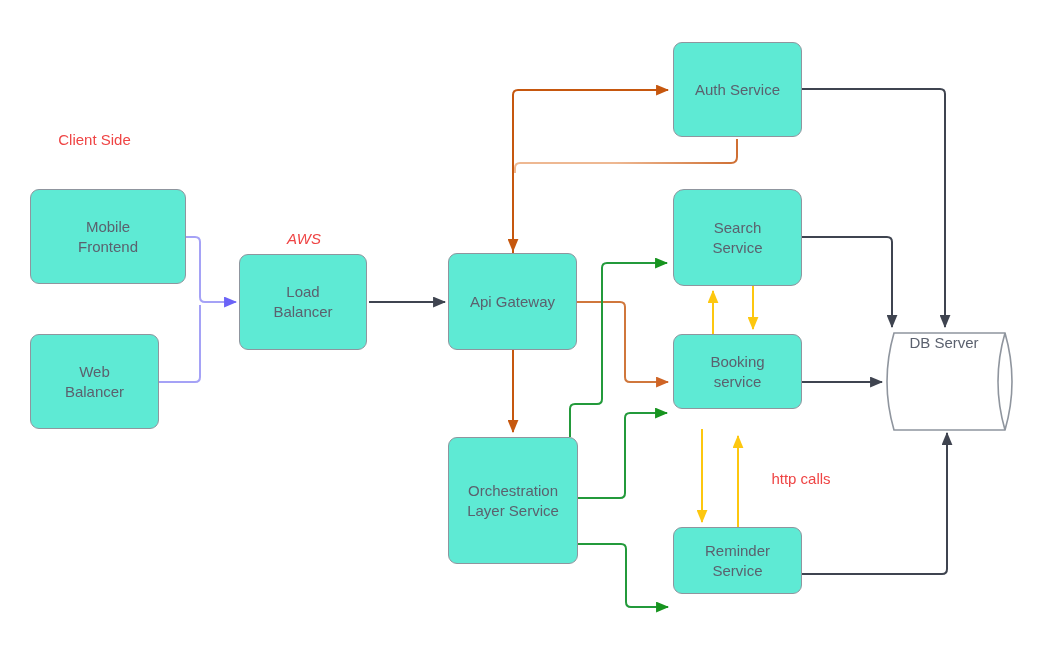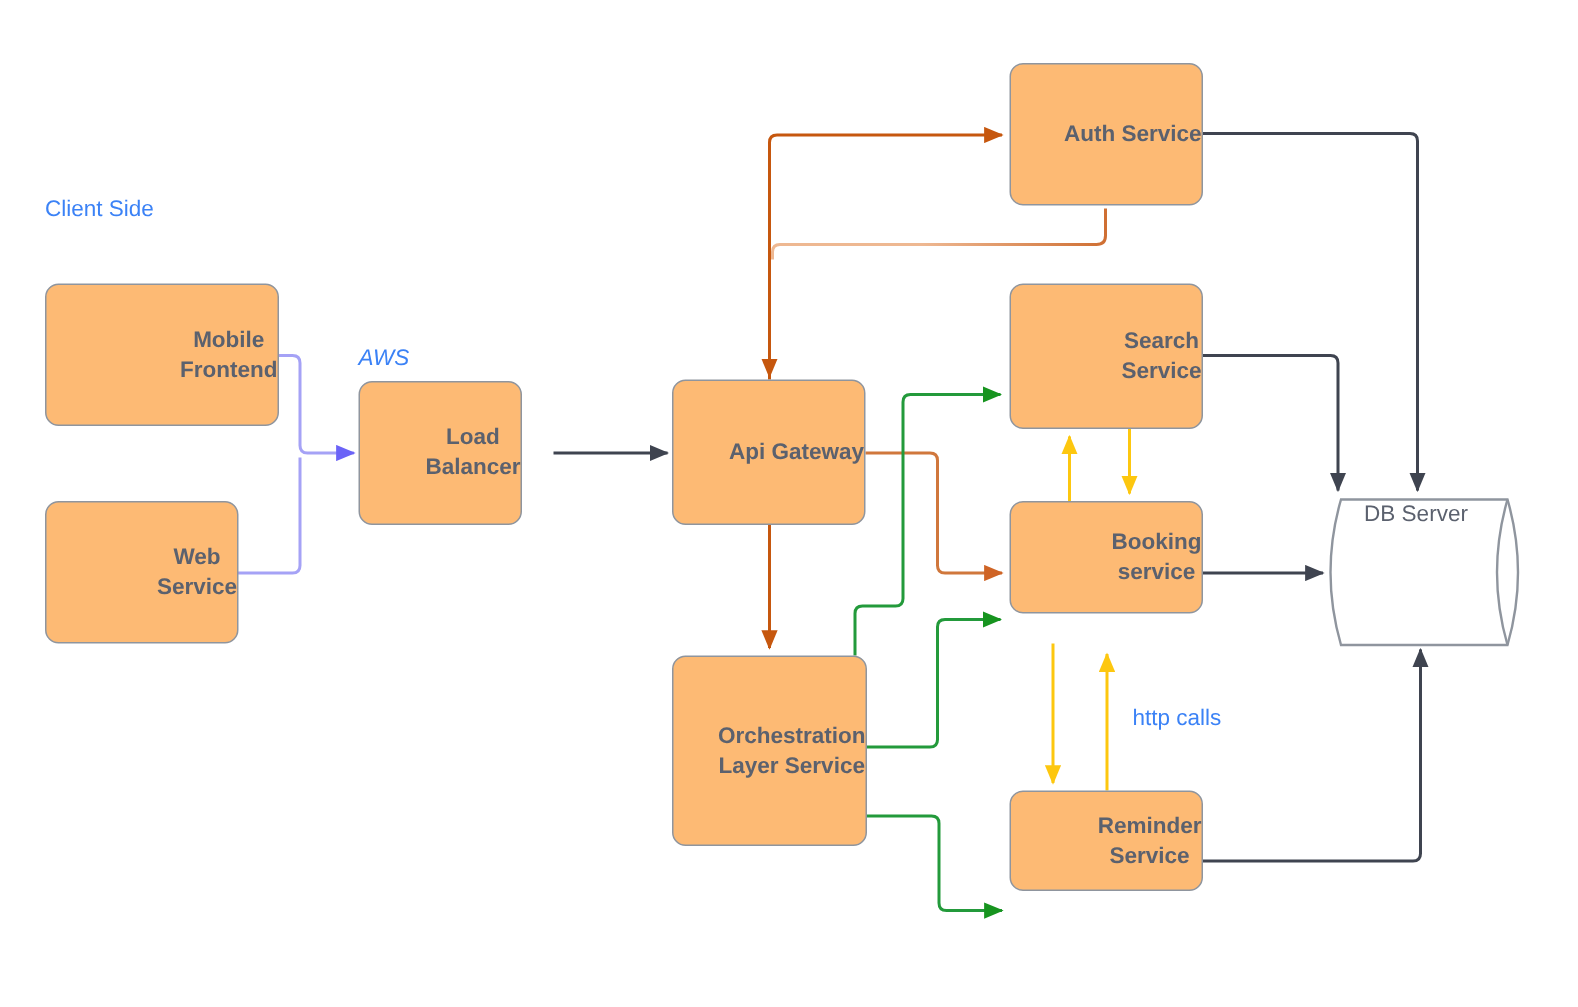--- a/index.html
+++ b/index.html
@@ -3,28 +3,28 @@
 <meta charset="utf-8">
 <style>
   html,body{margin:0;padding:0;}
   body{
     width:1052px;height:671px;background:#ffffff;position:relative;overflow:hidden;
     font-family:"Liberation Sans","DejaVu Sans",sans-serif;
   }
   .canvas{position:absolute;inset:0;}
   svg.edges{position:absolute;left:0;top:0;}
   .node{
-    position:absolute;background:#fdba74;border:1.6px solid #8f959e;border-radius:9px;
-    display:flex;align-items:center;justify-content:flex-end;box-sizing:border-box;font-weight:bold;
+    position:absolute;background:#5eead4;border:1.6px solid #8f959e;border-radius:9px;
+    display:flex;align-items:center;justify-content:center;box-sizing:border-box;
   }
   .node-label{
     color:#5b616e;font-size:15px;line-height:20px;text-align:center;white-space:pre-line;
   }
   .free-label{
-    position:absolute;color:#3b82f6;font-size:15px;line-height:21px;
+    position:absolute;color:#ef4444;font-size:15px;line-height:21px;text-align:center;
     white-space:pre-line;
   }
   .db-label-wrap{
     position:absolute;display:flex;justify-content:center;
   }
 </style>
 </head>
 <body>
 
 <div class="canvas">
@@ -95,37 +95,37 @@
   <div class="free-label" style="left:30px;top:129px;width:129px;">Client Side</div>
   <div class="free-label" style="left:239px;top:228px;width:130px;font-style:italic;">AWS</div>
   <div class="free-label" style="left:755px;top:468px;width:92px;">http calls</div>
 
   <div class="node" style="left:30px;top:189px;width:156px;height:95px;">
     <span class="node-label">Mobile
 Frontend</span>
   </div>
   <div class="node" style="left:30px;top:334px;width:129px;height:95px;">
     <span class="node-label">Web
-Service</span>
+Balancer</span>
   </div>
-  <div class="node" style="left:239px;top:254px;width:109px;height:96px;">
+  <div class="node" style="left:239px;top:254px;width:128px;height:96px;">
     <span class="node-label">Load
 Balancer</span>
   </div>
   <div class="node" style="left:448px;top:253px;width:129px;height:97px;">
     <span class="node-label">Api Gateway</span>
   </div>
   <div class="node" style="left:448px;top:437px;width:130px;height:127px;">
     <span class="node-label">Orchestration
 Layer Service</span>
   </div>
   <div class="node" style="left:673px;top:42px;width:129px;height:95px;">
     <span class="node-label">Auth Service</span>
   </div>
-  <div class="node" style="left:673px;top:189px;width:129px;height:97px;">
+  <div class="node" style="left:673px;top:189px;width:129px;height:97px;border-radius:11px;">
     <span class="node-label">Search
 Service</span>
   </div>
   <div class="node" style="left:673px;top:334px;width:129px;height:75px;">
     <span class="node-label">Booking
 service</span>
   </div>
   <div class="node" style="left:673px;top:527px;width:129px;height:67px;">
     <span class="node-label">Reminder
 Service</span>

